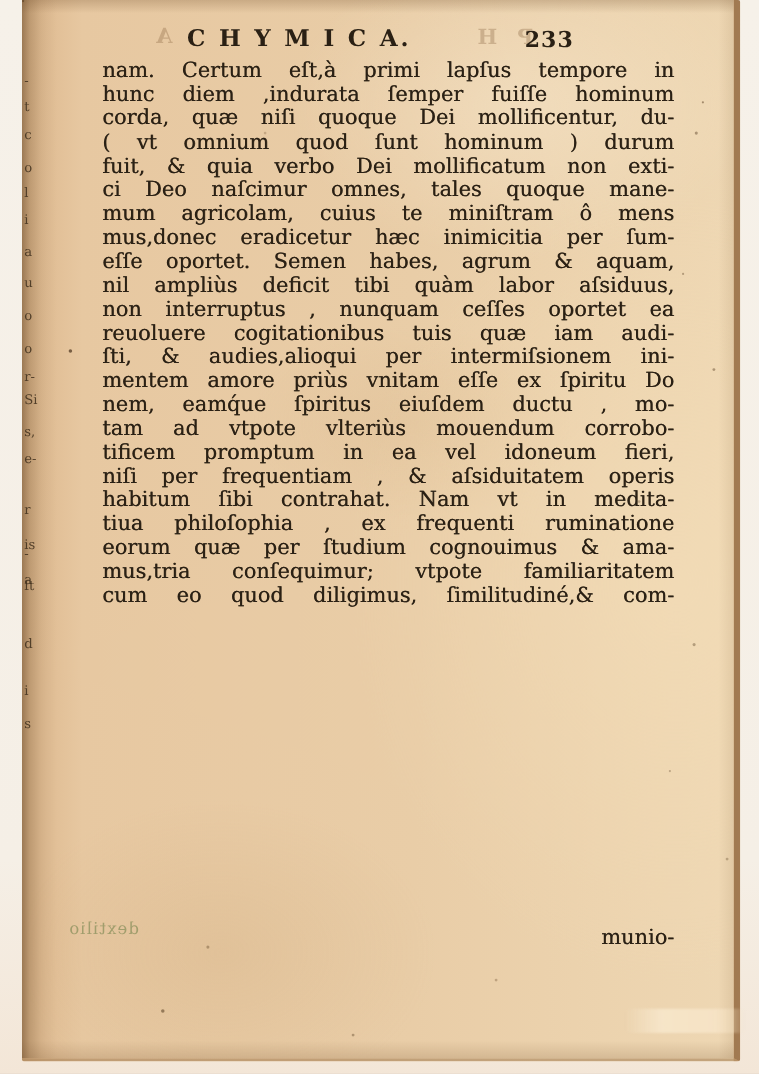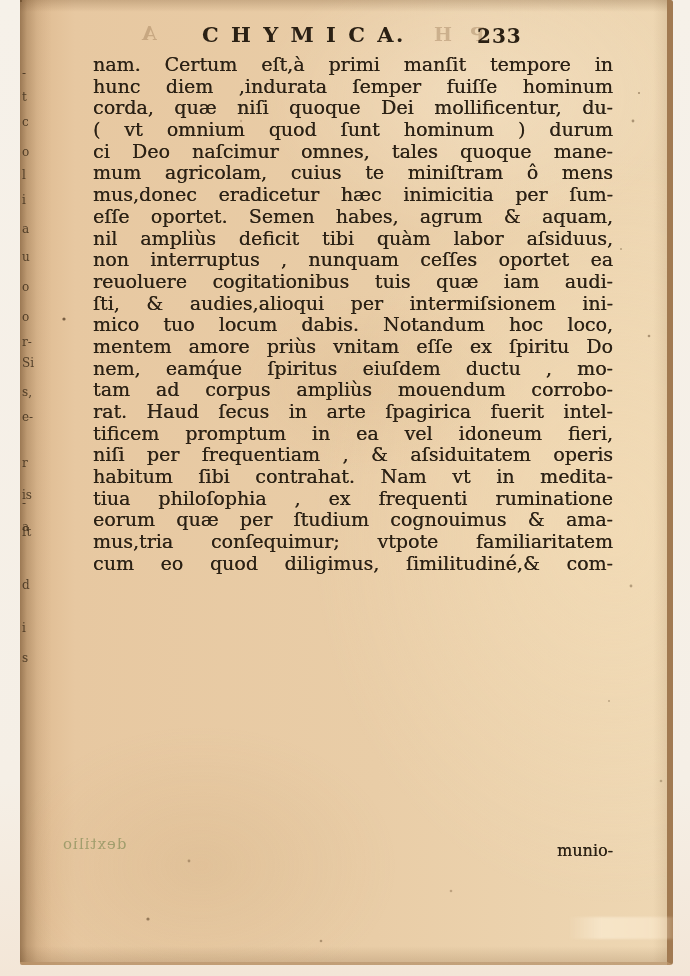--- a/index.html
+++ b/index.html
@@ -26,38 +26,37 @@
     background:
       linear-gradient(90deg, rgba(90,58,28,0.45) 0px, rgba(90,58,28,0.20) 7px, rgba(90,58,28,0.07) 17px, transparent 32px),
       linear-gradient(180deg, rgba(110,75,40,0.25) 0px, transparent 12px),
       linear-gradient(0deg, rgba(110,75,40,0.18) 0px, transparent 16px),
       linear-gradient(270deg, rgba(120,85,45,0.12) 0px, transparent 14px);
   }
   .header-title{
     position:absolute;top:22px;left:150px;
     font-size:21px;font-weight:700;letter-spacing:2.5px;
     color:#2a2014;
-    margin-left:32px;
   }
   .page-number{
     position:absolute;top:24px;left:457px;
     font-size:20px;font-weight:700;color:#2a2014;letter-spacing:1px;
   }
   .text-block{
     position:absolute;left:73px;top:54px;width:520px;
     font-size:19px;line-height:21.7px;color:#2a2014;
   }
   .text-line{
     text-align:justify;text-align-last:justify;
     height:21.7px;overflow:visible;
     text-shadow:0.3px 0 0 rgba(42,32,20,0.75);
   }
   .catchword{
     position:absolute;left:73px;top:841px;width:520px;
-    text-align:right;font-size:16px;color:#2a2014;
+    text-align:right;font-size:19px;color:#2a2014;
     text-shadow:0.3px 0 0 rgba(42,32,20,0.75);
   }
   .margin-fragments{position:absolute;left:0;top:0;width:14px;height:100%;}
   .frag{
     position:absolute;left:2px;
     font-size:12px;color:#40301d;opacity:0.85;
     font-family:"DejaVu Serif", serif;
   }
   .ghost{
     position:absolute;transform:scaleX(-1);
@@ -106,37 +105,36 @@
   <div class="page">
     <div class="crease"></div>
 
     <div class="ghost ghost-top-left">A</div>
     <div class="ghost ghost-top-right">P H</div>
 
     <div class="header-title">C H Y M I C A.</div>
     <div class="page-number">233</div>
 
     <div class="text-block">
-        <div class="text-line">nam.  Certum eſt,à primi manſit tempore in</div>
+        <div class="text-line">nam.  Certum eſt,à primi lapſus tempore in</div>
         <div class="text-line">hunc diem ,indurata ſemper fuiſſe hominum</div>
         <div class="text-line">corda, quæ niſi quoque Dei mollificentur, du-</div>
         <div class="text-line">( vt omnium quod ſunt hominum ) durum</div>
+        <div class="text-line">fuit, &amp; quia verbo Dei mollificatum non exti-</div>
         <div class="text-line">ci Deo naſcimur omnes, tales quoque mane-</div>
         <div class="text-line">mum agricolam, cuius te miniſtram ô mens</div>
         <div class="text-line">mus,donec eradicetur hæc inimicitia per ſum-</div>
         <div class="text-line">eſſe oportet.  Semen habes, agrum &amp; aquam,</div>
         <div class="text-line">nil ampliùs deficit tibi quàm labor aſsiduus,</div>
         <div class="text-line">non interruptus , nunquam ceſſes oportet ea</div>
         <div class="text-line">reuoluere cogitationibus tuis quæ iam audi-</div>
         <div class="text-line">ſti, &amp; audies,alioqui per intermiſsionem ini-</div>
-        <div class="text-line">mico tuo locum dabis.  Notandum hoc loco,</div>
         <div class="text-line">mentem amore priùs vnitam eſſe ex ſpiritu Do</div>
         <div class="text-line">nem, eamq́ue ſpiritus eiuſdem ductu , mo-</div>
-        <div class="text-line">tam ad corpus ampliùs mouendum corrobo-</div>
-        <div class="text-line">rat.  Haud ſecus in arte ſpagirica fuerit intel-</div>
+        <div class="text-line">tam ad vtpote vlteriùs mouendum corrobo-</div>
         <div class="text-line">tificem promptum in ea vel idoneum fieri,</div>
         <div class="text-line">niſi per frequentiam , &amp; aſsiduitatem operis</div>
         <div class="text-line">habitum ſibi contrahat.  Nam vt in medita-</div>
         <div class="text-line">tiua philoſophia , ex frequenti ruminatione</div>
         <div class="text-line">eorum quæ per ſtudium cognouimus &amp; ama-</div>
         <div class="text-line">mus,tria conſequimur; vtpote familiaritatem</div>
         <div class="text-line">cum eo quod diligimus, ſimilitudiné,&amp; com-</div>
       </div>
 
     <div class="catchword">munio-</div>

